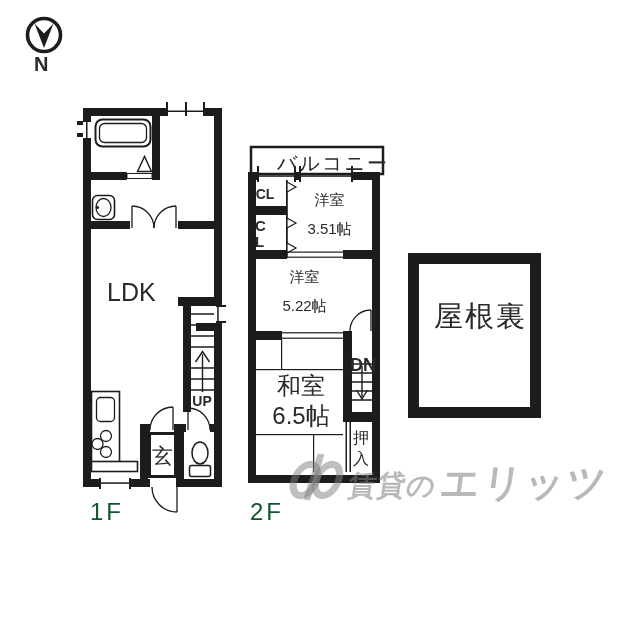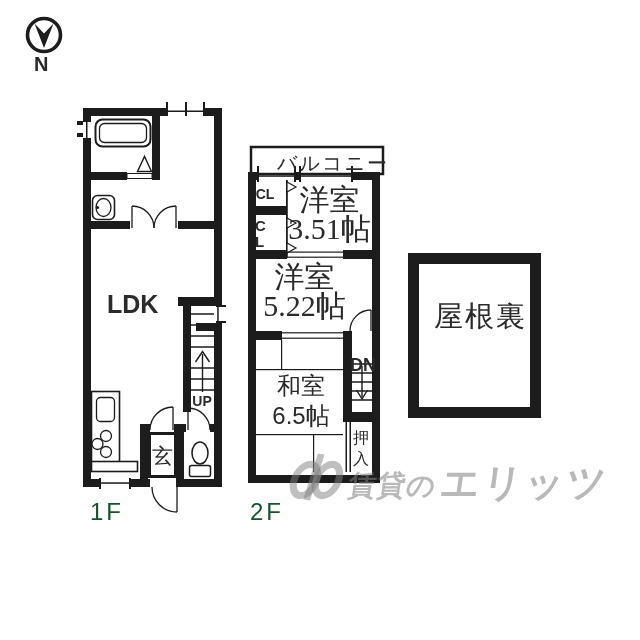--- a/index.html
+++ b/index.html
@@ -3,21 +3,21 @@
 <meta charset="utf-8">
 <style>
   html,body{margin:0;padding:0;background:#ffffff;}
   #canvas{position:relative;width:640px;height:640px;background:#ffffff;overflow:hidden;
           font-family:"Liberation Sans","DejaVu Sans",sans-serif;}
   #plan-svg{position:absolute;left:0;top:0;z-index:1;}
   .label{position:absolute;z-index:2;color:#2a2a2a;white-space:nowrap;
          font-family:"Liberation Sans","DejaVu Sans",sans-serif;}
   .center{text-align:center;}
   .floor-label{font-size:24px;color:#14532d;letter-spacing:3px;}
-  .room-label{line-height:29px;font-size:30px;font-family:Liberation Serif, serif;}
+  .room-label{line-height:29px;font-size:15px;}
   .room-label .size{letter-spacing:0px;}
   .ldk-label{line-height:31px;font-size:25px;}
   .ldk-label .size{letter-spacing:3px;}
   .washitsu{line-height:30px;font-size:24px;}
   .attic-label{line-height:31px;font-size:29px;letter-spacing:2px;}
   .small-label{font-size:14px;font-weight:bold;}
   .stack{word-break:break-all;white-space:normal;}
   .genkan{font-size:21px;}
   .balcony{font-size:20px;letter-spacing:2px;}
   #watermark{position:absolute;z-index:3;display:flex;align-items:flex-end;gap:4px;
@@ -209,21 +209,21 @@
     </g>
 
     <g>
       <rect x="413.5" y="258.5" width="122" height="154" fill="#ffffff" stroke="#1c1c1c" stroke-width="11"></rect>
     </g>
   </g>
 </svg>
 
   <div class="label small-label" style="left:34px;top:53px;width:22px;font-size:20px;">N</div>
 
-  <div class="label ldk-label" style="left:107px;top:289px;font-weight:bold;">
+  <div class="label ldk-label" style="left:107px;top:277px;">
     <div>LDK</div>
   </div>
   <div class="label small-label center" style="left:189px;top:393px;width:26px;">UP</div>
   <div class="label genkan center" style="left:148px;top:442px;width:29px;">玄</div>
   <div class="label floor-label" style="left:90px;top:498px;">1F</div>
 
   <div class="label balcony center" style="left:250px;top:150px;width:134px;padding-left:16px;">バルコニー</div>
   <div class="label small-label center" style="left:250px;top:186px;width:30px;">CL</div>
   <div class="label stack" style="left:255px;top:218px;width:16px;font-size:15px;line-height:16px;font-weight:bold;">CL</div>
 

